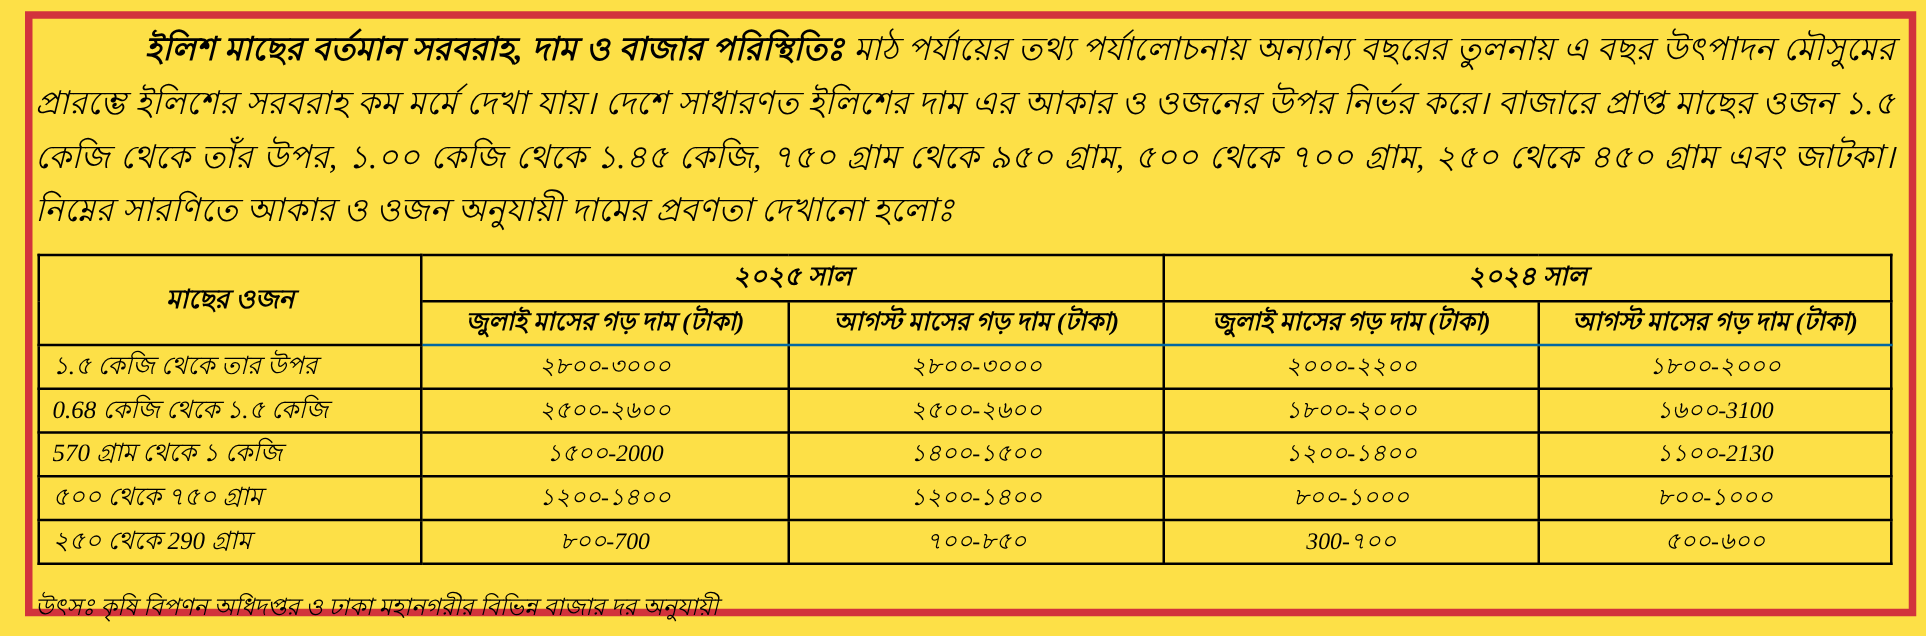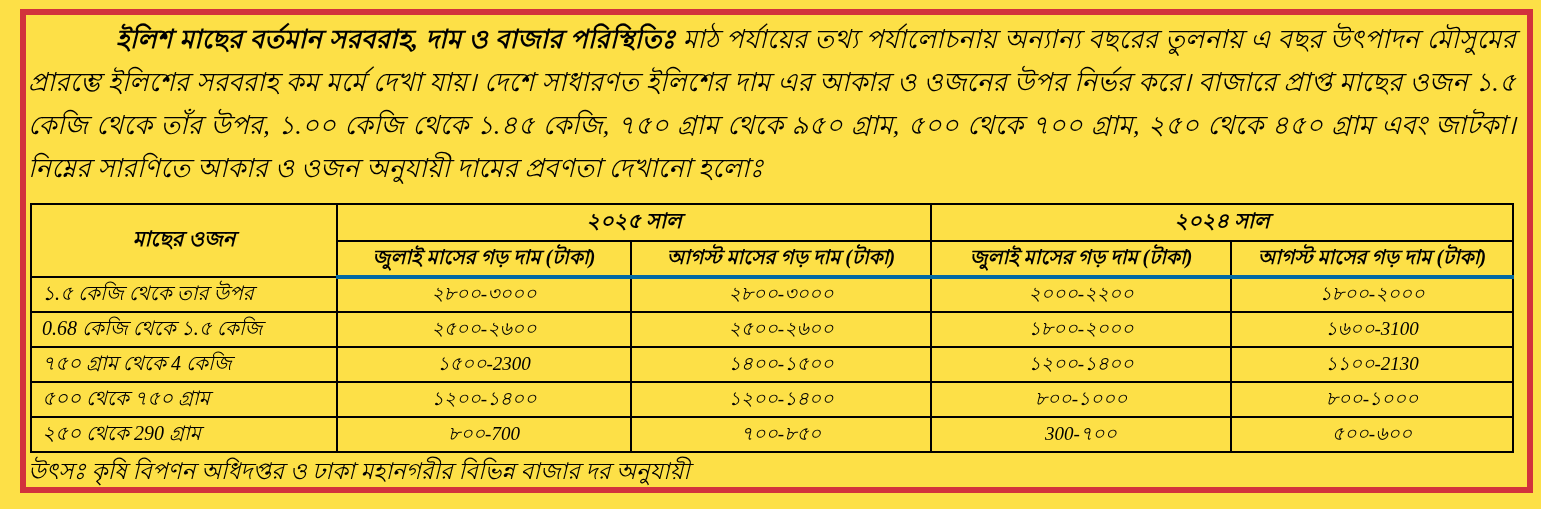--- a/index.html
+++ b/index.html
@@ -54,35 +54,35 @@
     padding: 0 6px;
     overflow: hidden;
     white-space: nowrap;
     box-sizing: border-box;
   }
   table.price-table thead th {
     font-weight: bold;
     text-align: center;
   }
   tr.yr-row th  { height: 32px; font-size: 21px; }
-  tr.mo-row th  { height: 32px; font-size: 20px; border-bottom: 4px solid #0369a1; }
+  tr.mo-row th  { height: 32px; font-size: 20px; border-bottom: 2px solid #0369a1; }
   tbody td {
     height: 33px;
     font-size: 19px;
     text-align: center;
     border-radius: 12px;
   }
   tbody td.weight {
     text-align: left;
     padding-left: 10px;
     font-size: 20px;
   }
   .footer {
-    margin: 4px 0 0 0;
-    font-size: 23px;
+    margin: 20px 0 0 0;
+    font-size: 19px;
     line-height: 30px;
   }
 </style>
 </head>
 <body>
 
 <div class="page">
   <div class="frame"></div>
 
   <div class="content">
@@ -119,22 +119,22 @@
           <td>১৮০০-২০০০</td>
         </tr>
         <tr>
           <td class="weight">0.68 কেজি থেকে ১.৫ কেজি</td>
           <td>২৫০০-২৬০০</td>
           <td>২৫০০-২৬০০</td>
           <td>১৮০০-২০০০</td>
           <td>১৬০০-3100</td>
         </tr>
         <tr>
-          <td class="weight">৭৫০ গ্রাম থেকে 4 কেজি</td>
-          <td>১৫০০-2300</td>
+          <td class="weight">570 গ্রাম থেকে ১ কেজি</td>
+          <td>১৫০০-2000</td>
           <td>১৪০০-১৫০০</td>
           <td>১২০০-১৪০০</td>
           <td>১১০০-2130</td>
         </tr>
         <tr>
           <td class="weight">৫০০ থেকে ৭৫০ গ্রাম</td>
           <td>১২০০-১৪০০</td>
           <td>১২০০-১৪০০</td>
           <td>৮০০-১০০০</td>
           <td>৮০০-১০০০</td>

